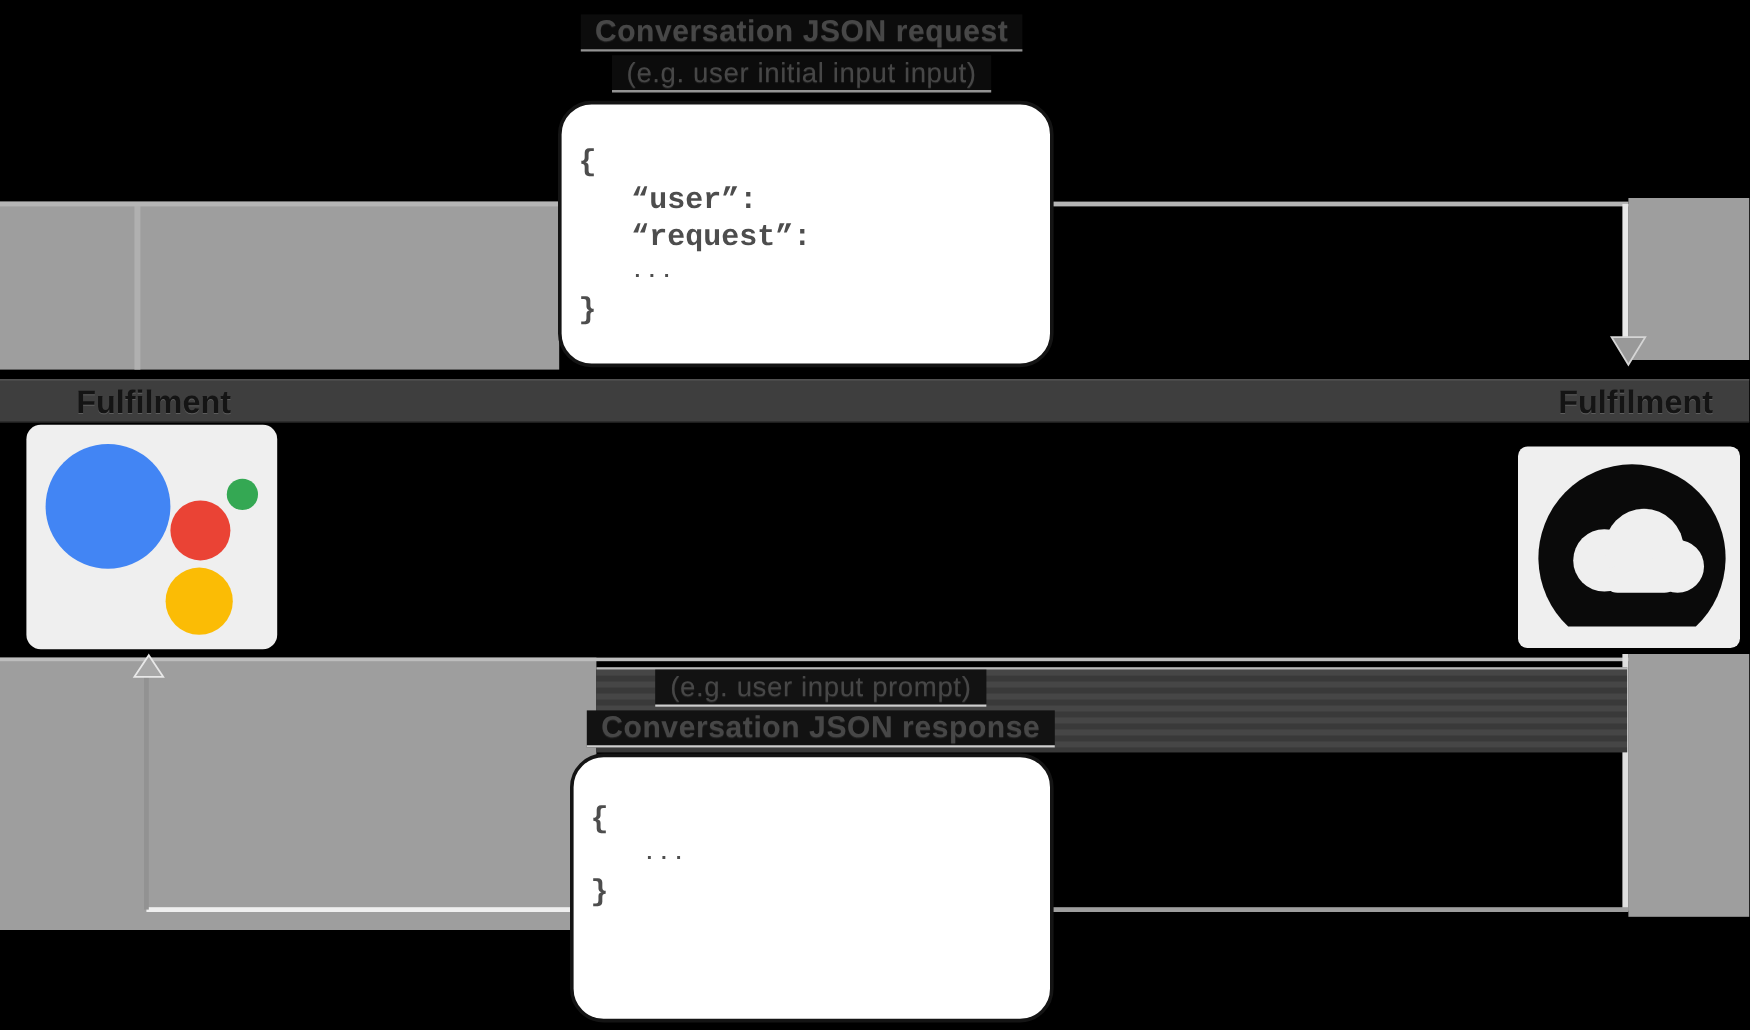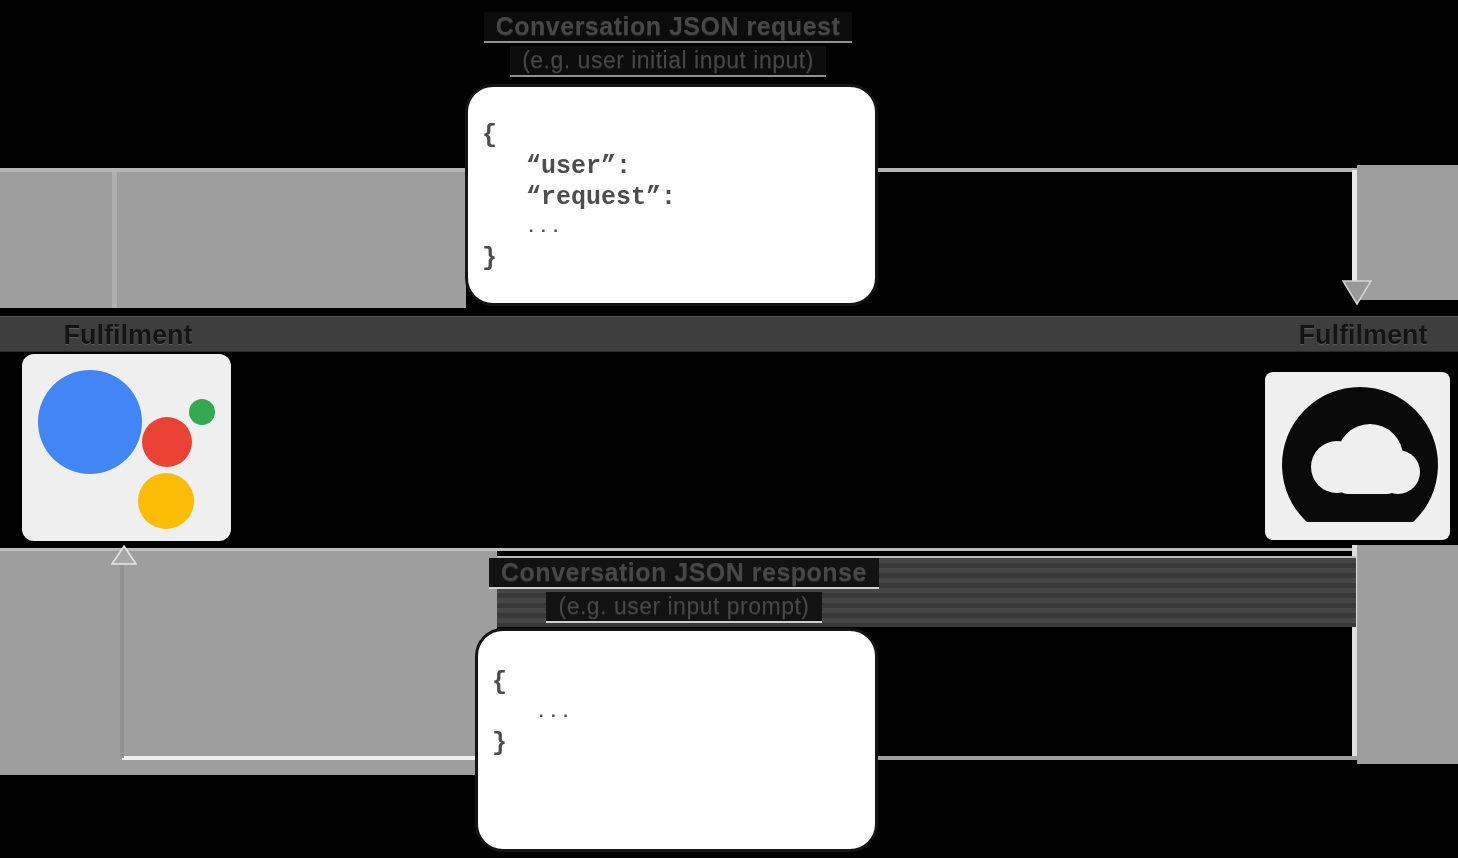--- a/index.html
+++ b/index.html
@@ -103,22 +103,22 @@
 
   <div class="abs endpoint-band"></div>
   <div class="abs strip-bottom"></div>
 
   <div class="abs title-top">
     <div class="title-row"><span class="flow-title-line">Conversation JSON request</span></div>
     <div class="title-row"><span class="flow-title-line flow-title-sub">(e.g. user initial input input)</span></div>
   </div>
 
   <div class="abs title-bottom">
+    <div class="title-row"><span class="flow-title-line flow-title-sub" style="background:#121212;border-bottom-color:rgba(255,255,255,0.8);">(e.g. user input prompt)</span></div>
     <div class="title-row"><span class="flow-title-line" style="background:#121212;border-bottom-color:rgba(255,255,255,0.8);">Conversation JSON response</span></div>
-    <div class="title-row"><span class="flow-title-line flow-title-sub" style="background:#121212;border-bottom-color:rgba(255,255,255,0.8);">(e.g. user input prompt)</span></div>
   </div>
 
   <div class="abs endpoint-label left">Fulfilment</div>
   <div class="abs endpoint-label right">Fulfilment</div>
 
   <div class="abs icon-box assistant-box">
     <svg width="209" height="187" viewBox="0 0 209 187">
       <circle cx="68" cy="68" r="52" fill="#4285F4"></circle>
       <circle cx="180" cy="58" r="13" fill="#34A853"></circle>
       <circle cx="145" cy="88" r="25" fill="#EA4335"></circle>

